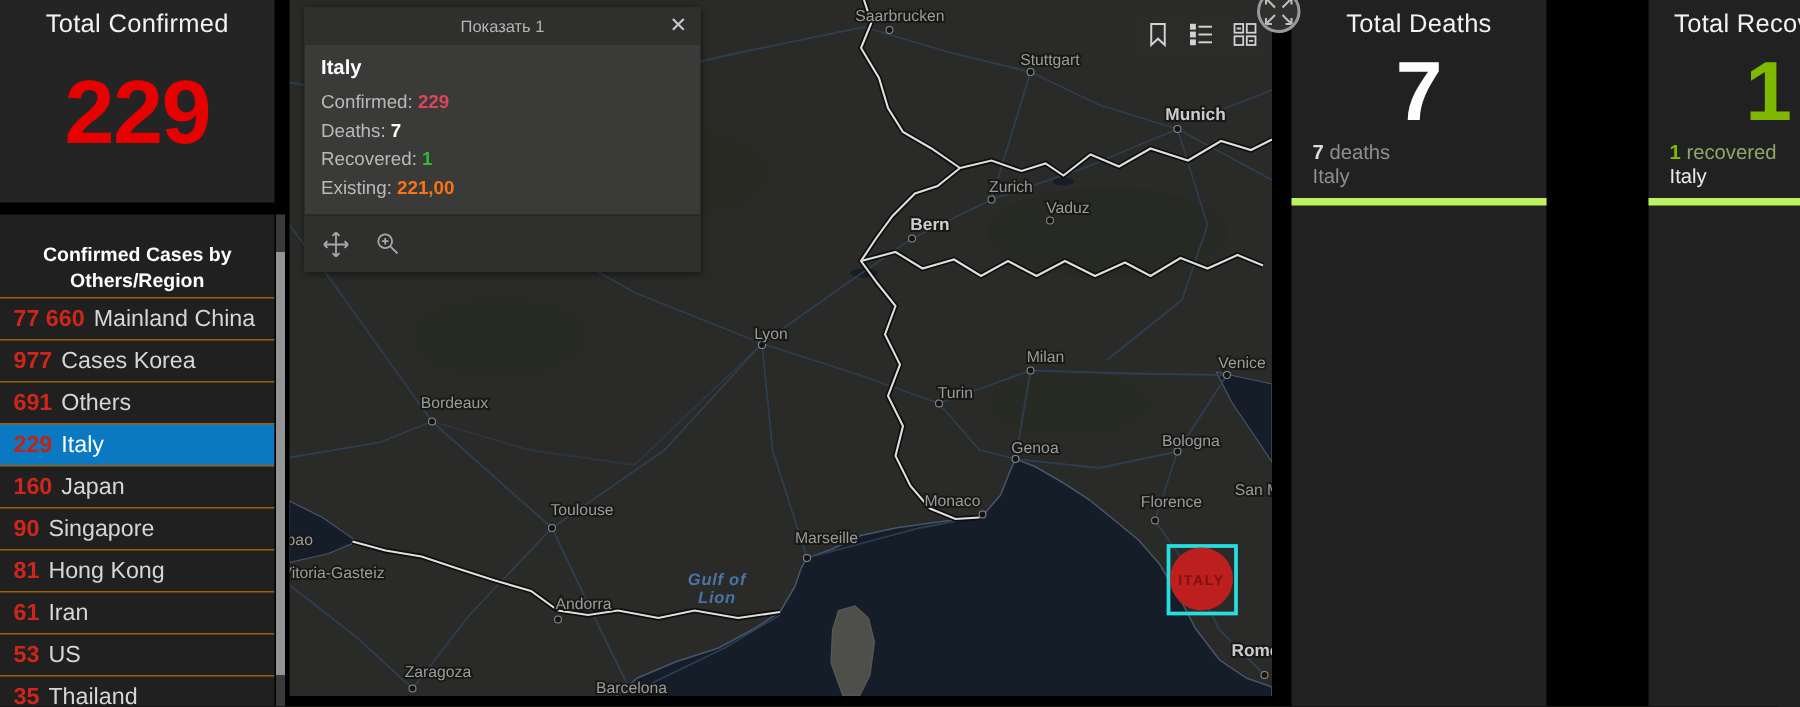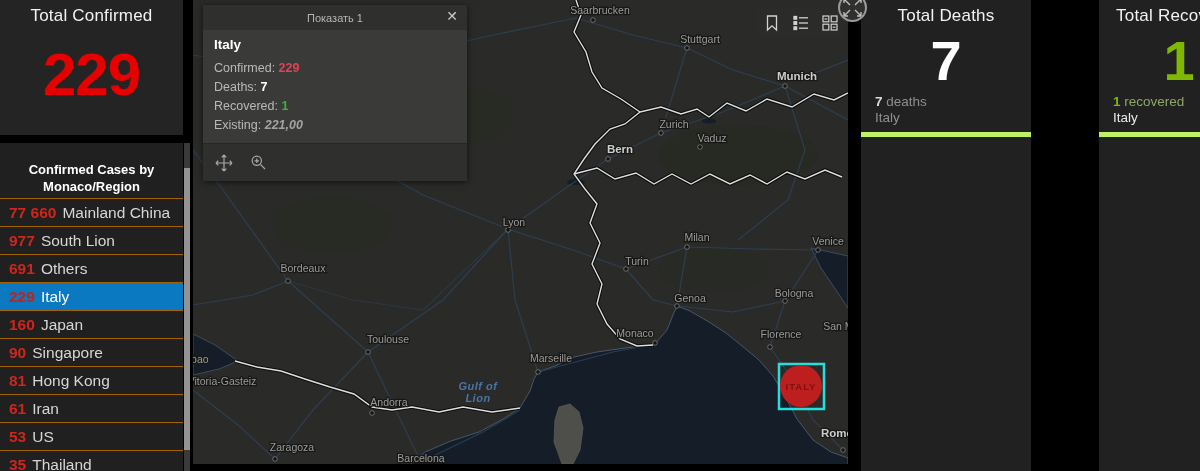--- a/index.html
+++ b/index.html
@@ -82,30 +82,30 @@
 <body>
 
 <div class="abs" id="confirmed-card">
   <div class="big-title">Total Confirmed</div>
   <div id="confirmed-value">229</div>
 </div>
 
 <div class="abs" id="list-card">
   <div class="list-title">
     <div>Confirmed Cases by</div>
-    <div>Monaco/Region</div>
+    <div>Others/Region</div>
   </div>
   <div id="list-rows">
       <div class="crow">
         <span class="num">77 660</span>
         <span>Mainland China</span>
       </div>
       <div class="crow">
         <span class="num">977</span>
-        <span>South Lion</span>
+        <span>Cases Korea</span>
       </div>
       <div class="crow">
         <span class="num">691</span>
         <span>Others</span>
       </div>
       <div class="crow selected">
         <span class="num">229</span>
         <span>Italy</span>
       </div>
       <div class="crow">
@@ -298,21 +298,21 @@
     <div id="popup-header">
       <span>Показать 1</span>
       <span id="popup-close">✕</span>
     </div>
     <div id="popup-body">
       <div id="popup-country">Italy</div>
       <div id="popup-rows">
           <div class="prow"><span>Confirmed: </span><span class="pval" style="color: rgb(220, 68, 87);">229</span></div>
           <div class="prow"><span>Deaths: </span><span class="pval" style="color: rgb(255, 255, 255);">7</span></div>
           <div class="prow"><span>Recovered: </span><span class="pval" style="color: rgb(47, 186, 47);">1</span></div>
-          <div class="prow"><span>Existing: </span><span class="pval" style="color: #a3a3a3; font-style: italic;">221,00</span></div>
+          <div class="prow"><span>Existing: </span><span class="pval" style="color: #f97316;">221,00</span></div>
         </div>
     </div>
     <div id="popup-footer">
       <svg width="18" height="18" viewBox="0 0 18 18">
         <path d="M9 1 L9 17 M1 9 L17 9 M9 1 L6.7 3.3 M9 1 L11.3 3.3 M9 17 L6.7 14.7 M9 17 L11.3 14.7 M1 9 L3.3 6.7 M1 9 L3.3 11.3 M17 9 L14.7 6.7 M17 9 L14.7 11.3" fill="none" stroke="#a8a8a8" stroke-width="1.2"></path>
       </svg>
       <svg width="17" height="17" viewBox="0 0 17 17">
         <circle cx="6.8" cy="6.8" r="4.6" fill="none" stroke="#a8a8a8" stroke-width="1.2"></circle>
         <path d="M6.8 4.6 v4.4 M4.6 6.8 h4.4 M10.4 10.4 L15 15" fill="none" stroke="#a8a8a8" stroke-width="1.2"></path>
       </svg>

